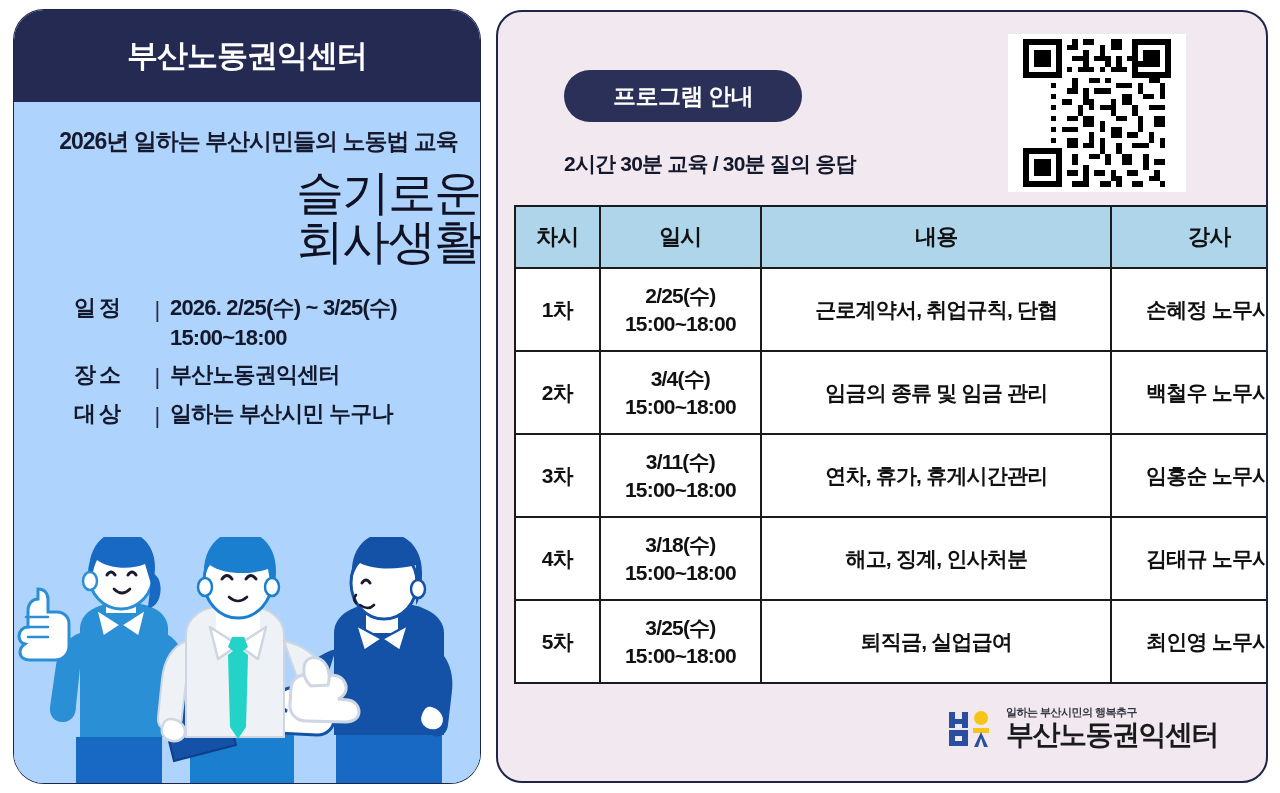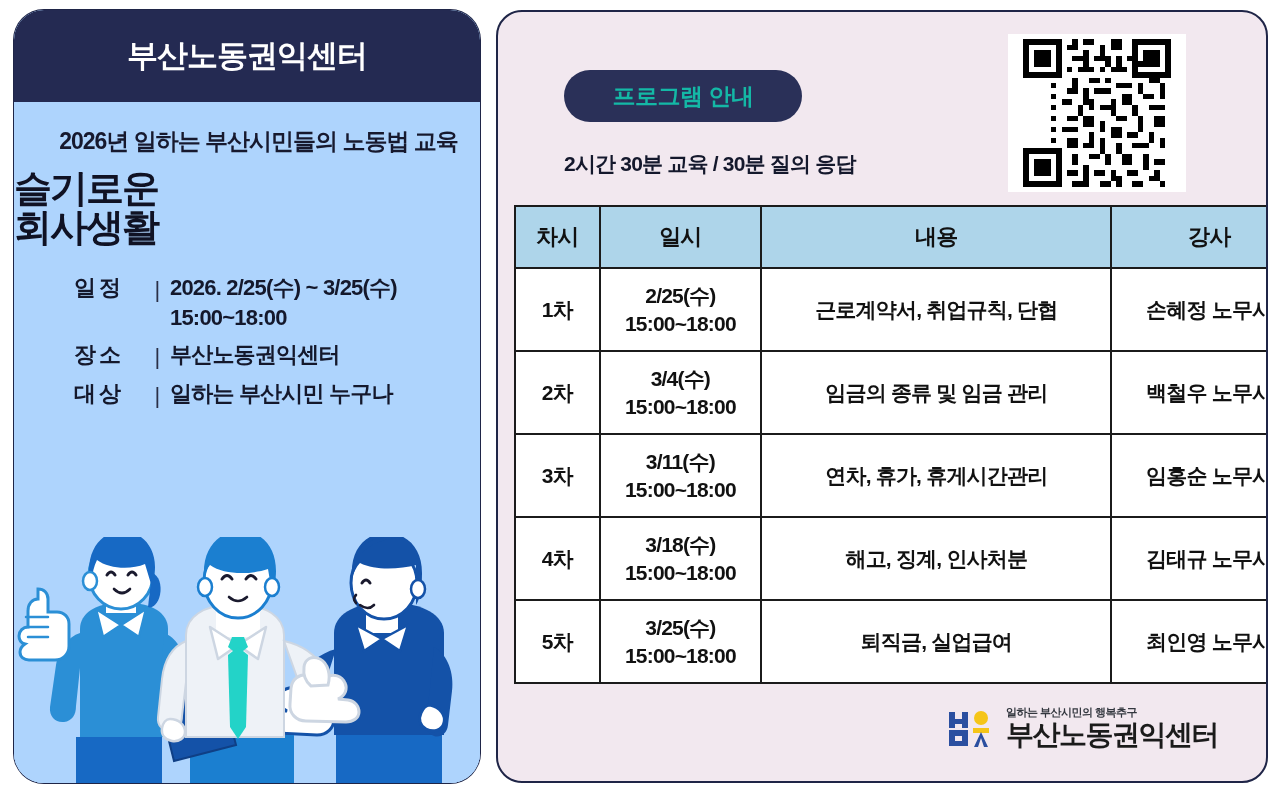--- a/index.html
+++ b/index.html
@@ -57,24 +57,24 @@
   .subtitle-line {
     text-align: center;
     margin-top: 24px;
     font-size: 23px;
     font-weight: 700;
     color: #17192e;
     letter-spacing: -1px;
     margin-left: 23px;
   }
   .main-title {
-    text-align: left;
+    text-align: right;
     margin-top: 12px;
-    font-size: 38px;
-    font-weight: 700;
+    font-size: 48px;
+    font-weight: 400;
     line-height: 1.02;
     color: #101224;
     letter-spacing: -2px;
   }
   .main-title .t2 { display: block; }
 
   .info-block {
     margin: 26px 0 0 60px;
     color: #14182c;
   }
@@ -137,24 +137,25 @@
     top: 58px;
     width: 238px;
     height: 52px;
     background: #2a3058;
     border-radius: 26px;
     display: flex;
     align-items: center;
     justify-content: center;
   }
   .badge-text {
-    color: #14b8a6;
+    color: #ffffff;
     font-size: 23px;
     font-weight: 700;
     letter-spacing: -0.5px;
+    font-family: Liberation Serif, serif;
   }
   .note {
     position: absolute;
     left: 66px;
     top: 138px;
     font-size: 21px;
     font-weight: 600;
     color: #14182c;
     letter-spacing: -0.8px;
   }

